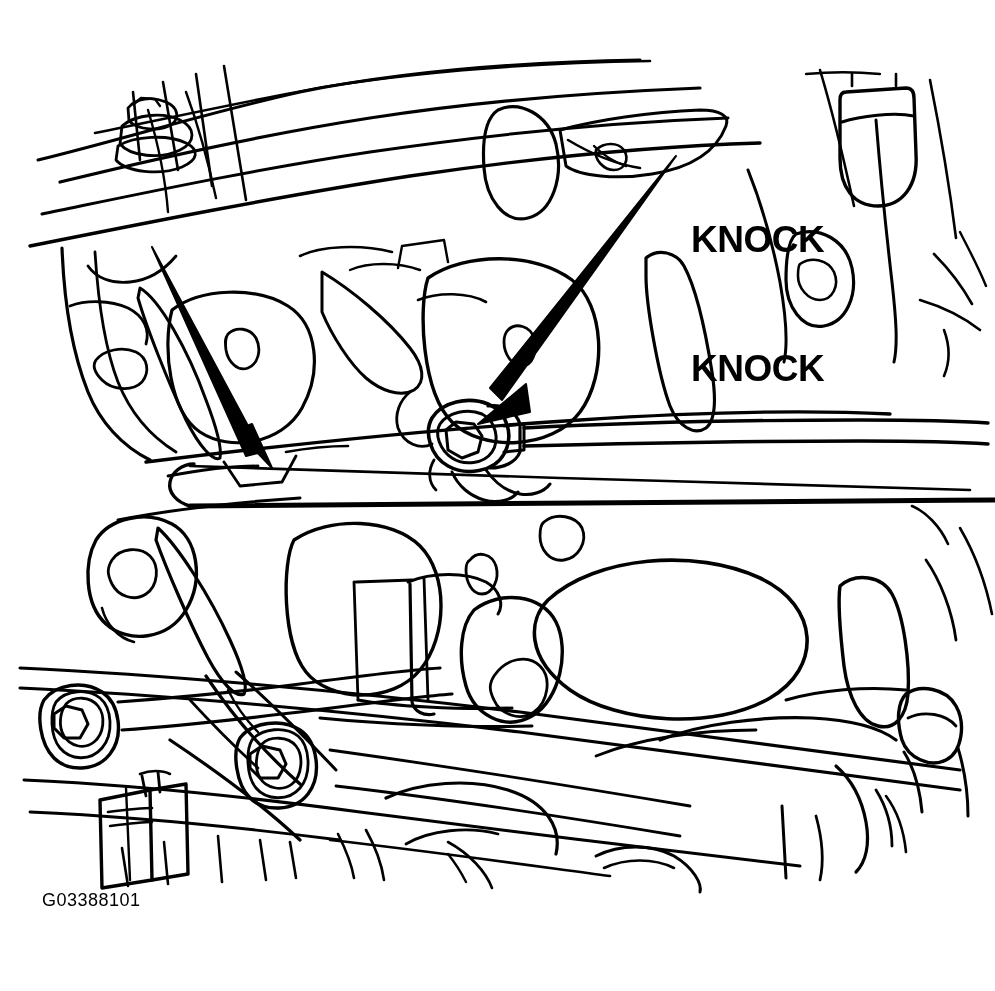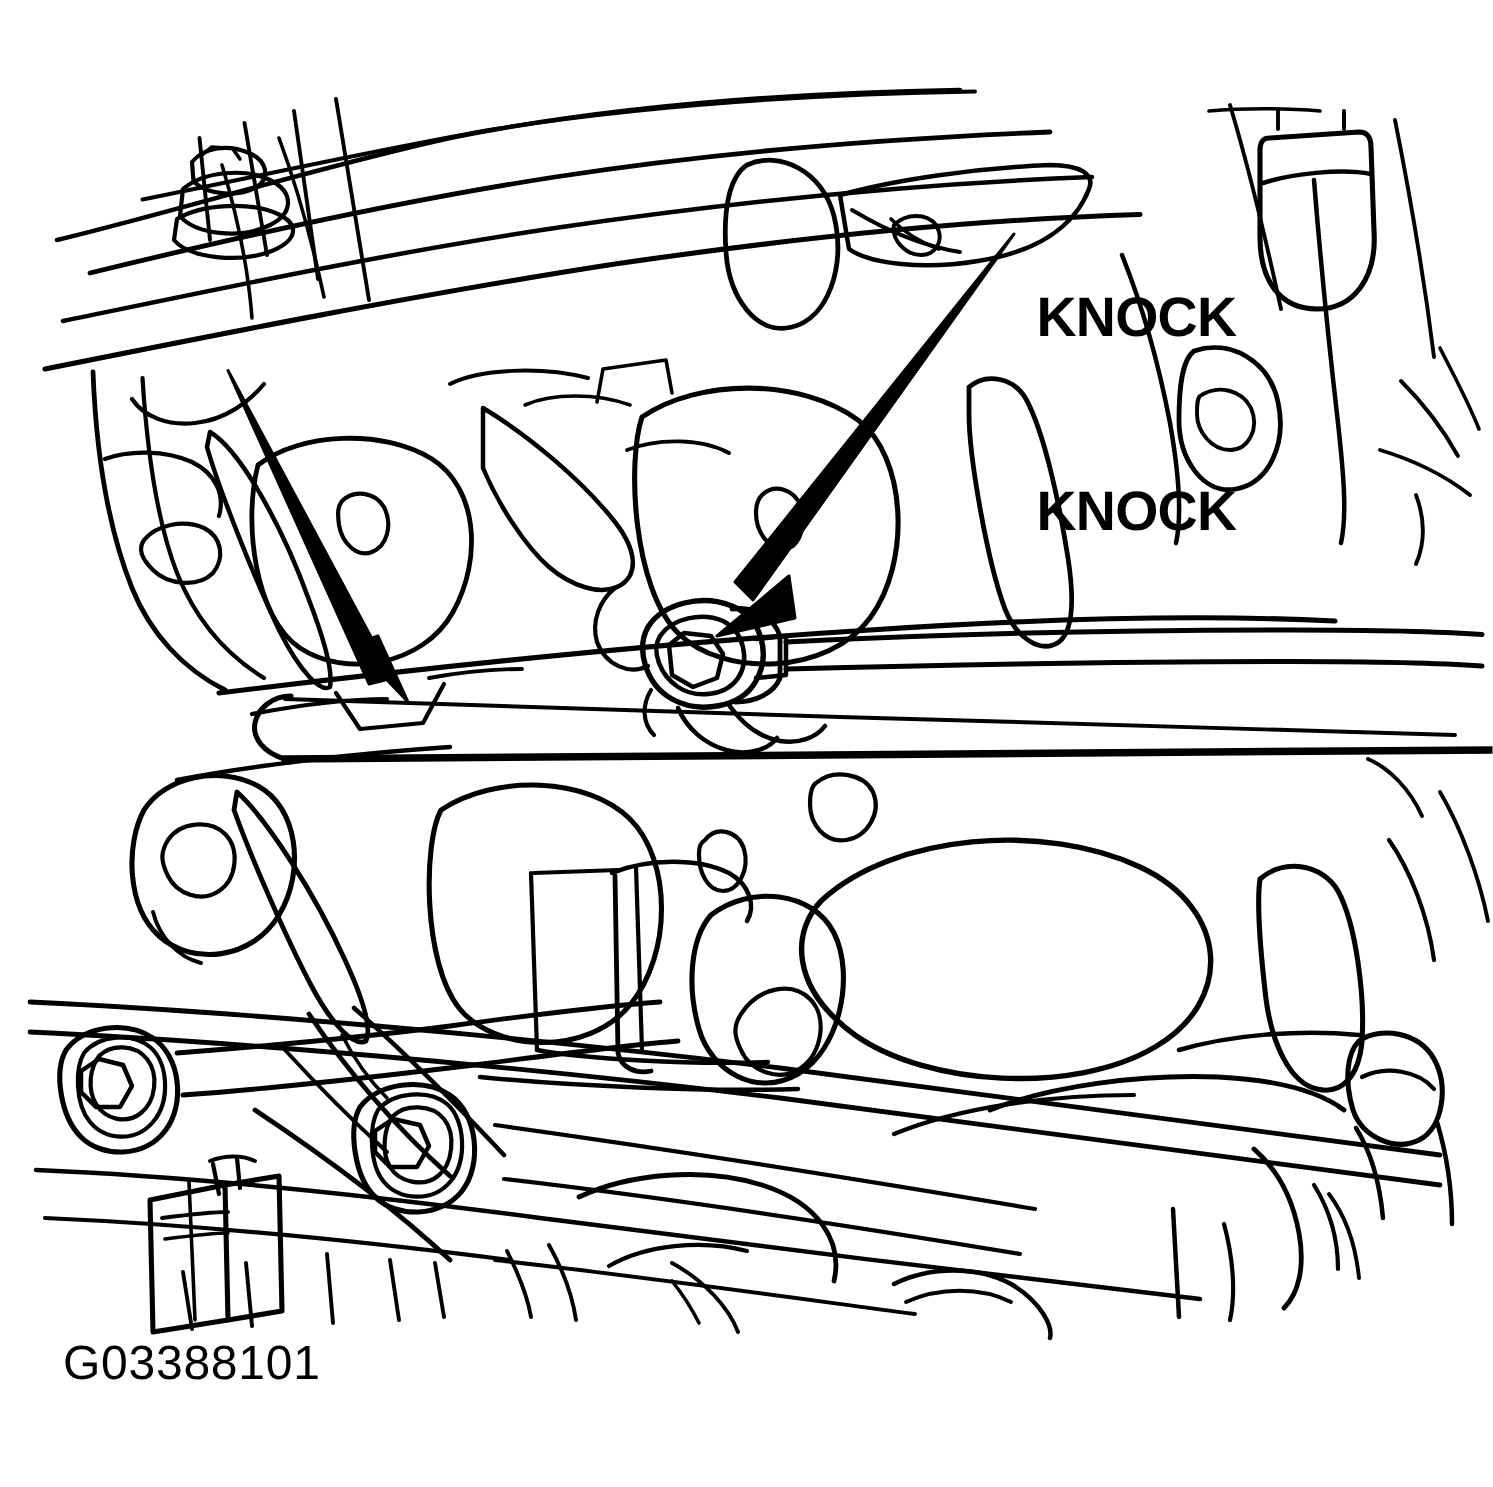--- a/index.html
+++ b/index.html
@@ -38,30 +38,30 @@
     white-space: pre;
     text-align: left;
   }
   #label-cylinder-block {
     left: 42px;
     top: 163px;
     text-align: center;
   }
   #label-knock-sensor {
     left: 691px;
-    top: 104px;
+    top: 132px;
     text-align: center;
   }
   #figure-id {
     position: absolute;
     left: 42px;
     top: 890px;
     font-family: "Liberation Sans", sans-serif;
     font-weight: normal;
-    font-size: 32px;
+    font-size: 18px;
     letter-spacing: 0.5px;
     color: #000000;
     white-space: pre;
   }
 </style>
 </head>
 <body>
 
 <div id="figure-root">
 

